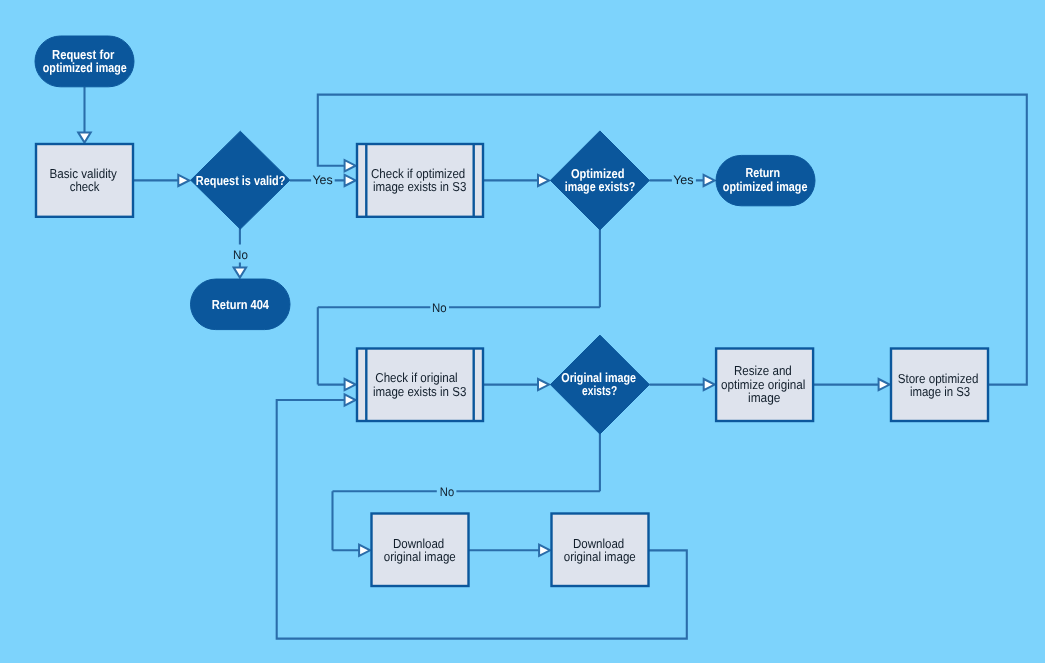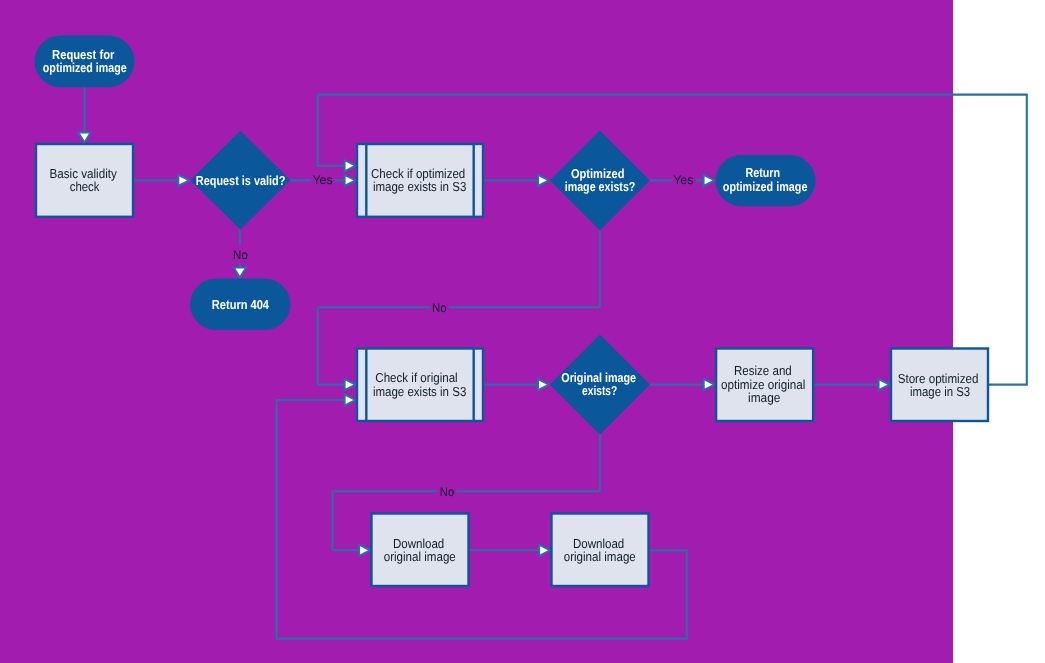--- a/index.html
+++ b/index.html
@@ -1,19 +1,19 @@
 <!DOCTYPE html>
 <html><head>
 <meta charset="utf-8">
 <title>Image optimization flowchart</title>
 <style>
   html,body{margin:0;padding:0;background:#ffffff;}
   body{width:1045px;height:663px;overflow:hidden;
        font-family:"Liberation Sans",sans-serif;}
-  #canvas{position:relative;width:953px;height:663px;background:#a21caf;text-decoration:underline;}
+  #canvas{position:relative;width:1045px;height:663px;background:#7dd3fc;text-decoration:underline;}
   svg#flow{position:absolute;left:0;top:0;width:1045px;height:663px;display:block;}
   text{font-family:"Liberation Sans",sans-serif;
        transform:translateZ(0);          
        text-rendering:geometricPrecision;}
   .lbl-dark{fill:#101d2a;font-size:13px;}
   .lbl-light{fill:#ffffff;font-size:13px;font-weight:bold;}
   .edge-lbl{fill:#101d2a;font-size:12.4px;}
 </style>
 </head>
 <body>

